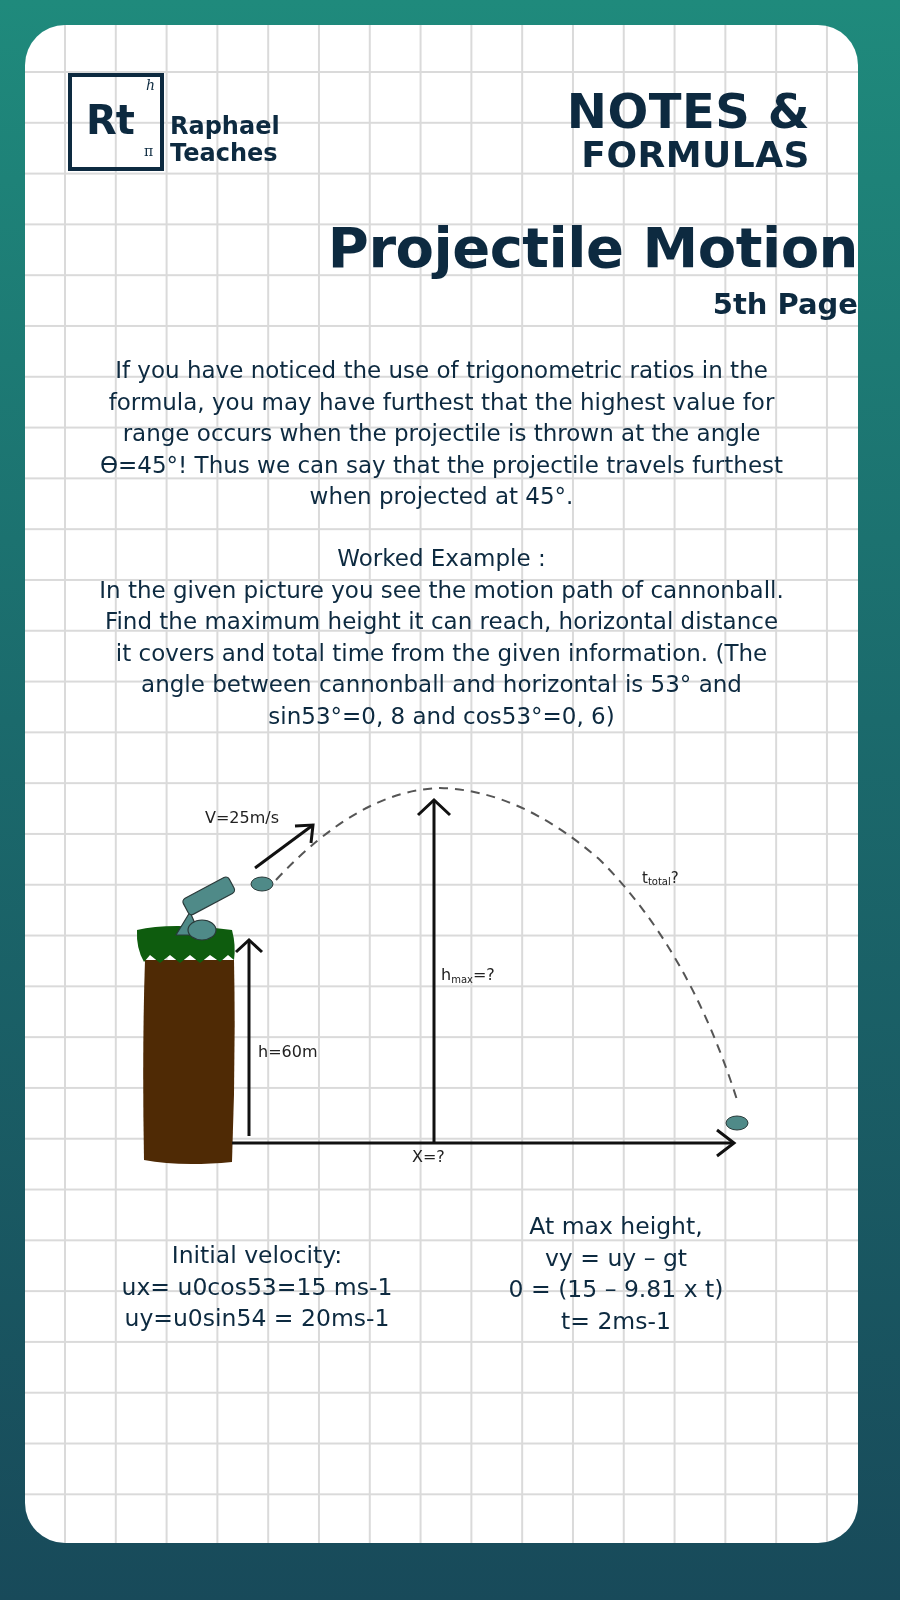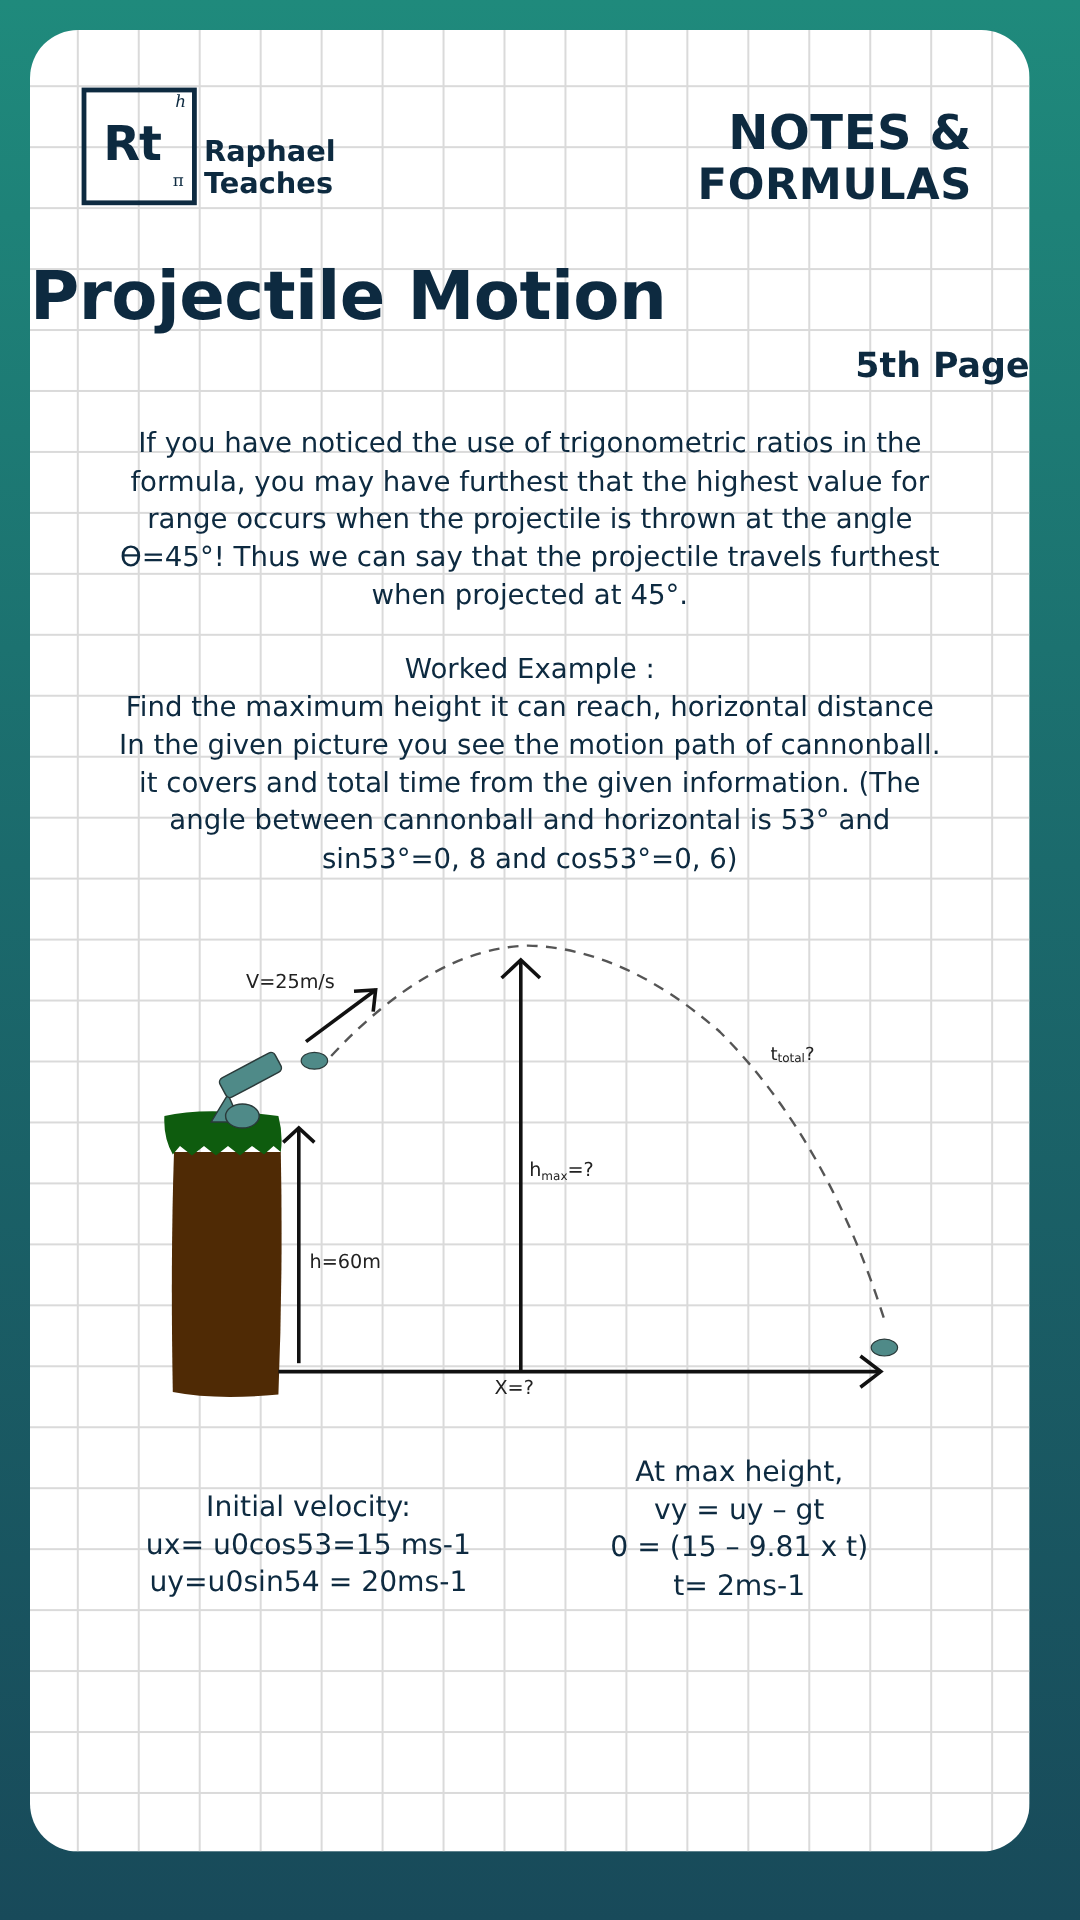--- a/index.html
+++ b/index.html
@@ -23,23 +23,23 @@
   .logo { position:absolute; left:43px; top:48px; }
   .logo-box {
     position:absolute; left:0; top:0; width:88px; height:90px;
     border:4px solid #0d2a40; box-sizing:content-box;
   }
   .logo-rt { position:absolute; left:18px; top:24px; font-size:40px; font-weight:bold; color:#0d2a40; letter-spacing:-1px;text-align:center; }
   .logo-h { position:absolute; left:78px; top:4px; font-family:"DejaVu Serif", serif; font-style:italic; font-size:14px; }
   .logo-pi { position:absolute; left:76px; top:70px; font-family:"DejaVu Serif", serif; font-size:14px; }
   .logo-name { position:absolute; left:102px; top:40px; font-size:24px; font-weight:bold; line-height:27px; color:#0d2a40; }
   .brand { position:absolute; right:48px; top:62px; text-align:right; color:#0d2a40; font-weight:bold; }
-  .brand .l1 { font-size:40px; line-height:48px; letter-spacing:0.5px; }
+  .brand .l1 { font-size:48px; line-height:48px; letter-spacing:0.5px; }
   .brand .l2 { font-size:36px; line-height:40px; letter-spacing:0.5px; }
-  .title { position:absolute; left:0; width:833px; top:190px; text-align:left; font-size:56px; font-weight:bold; color:#0d2a40; letter-spacing:-0.5px; }
+  .title { position:absolute; left:0; width:833px; top:190px; text-align:right; font-size:56px; font-weight:bold; color:#0d2a40; letter-spacing:-0.5px; }
   .subtitle { position:absolute; left:0; width:833px; top:262px; text-align:right; font-size:29px; font-weight:bold; color:#0d2a40; }
   .para { position:absolute; left:30px; width:773px; text-align:center; font-size:23px; line-height:31.5px; color:#0d2a40; }
   .p1 { top:330px; }
   .p2 { top:518px; }
   .diagram { position:absolute; left:0; top:0; }
   .calc { position:absolute; text-align:center; font-size:23.5px; line-height:31.5px; color:#0d2a40; }
   .c1 { left:92px; width:280px; top:1215px; }
   .c2 { left:460px; width:262px; top:1186px; }
   .line { display:block; white-space:nowrap; }
 </style>
@@ -70,22 +70,22 @@
   <div class="para p1">
     <span class="line">If you have noticed the use of trigonometric ratios in the</span>
     <span class="line">formula, you may have furthest that the highest value for</span>
     <span class="line">range occurs when the projectile is thrown at the angle</span>
     <span class="line">ϴ=45°! Thus we can say that the projectile travels furthest</span>
     <span class="line">when projected at 45°.</span>
   </div>
 
   <div class="para p2">
     <span class="line">Worked Example :</span>
+    <span class="line">In the given picture you see the motion path of cannonball.</span>
     <span class="line">Find the maximum height it can reach, horizontal distance</span>
-    <span class="line">In the given picture you see the motion path of cannonball.</span>
     <span class="line">it covers and total time from the given information. (The</span>
     <span class="line">angle between cannonball and horizontal is 53° and</span>
     <span class="line">sin53°=0, 8 and cos53°=0, 6)</span>
   </div>
 
   <svg class="diagram" width="833" height="1518" viewBox="25 25 833 1518">
 
     <path d="M145 960 Q142 1050 144 1160 Q180 1167 232 1162 Q236 1060 234 960 Z" fill="#4f2a05"></path>
 
     <path d="M137 930 Q170 922 232 930 Q236 945 234 960 L228 955 L220 962 L210 955 L200 963 L190 955 L180 963 L170 955 L160 963 L150 955 L144 962 Q136 948 137 930 Z" fill="#0e5c0e"></path>

